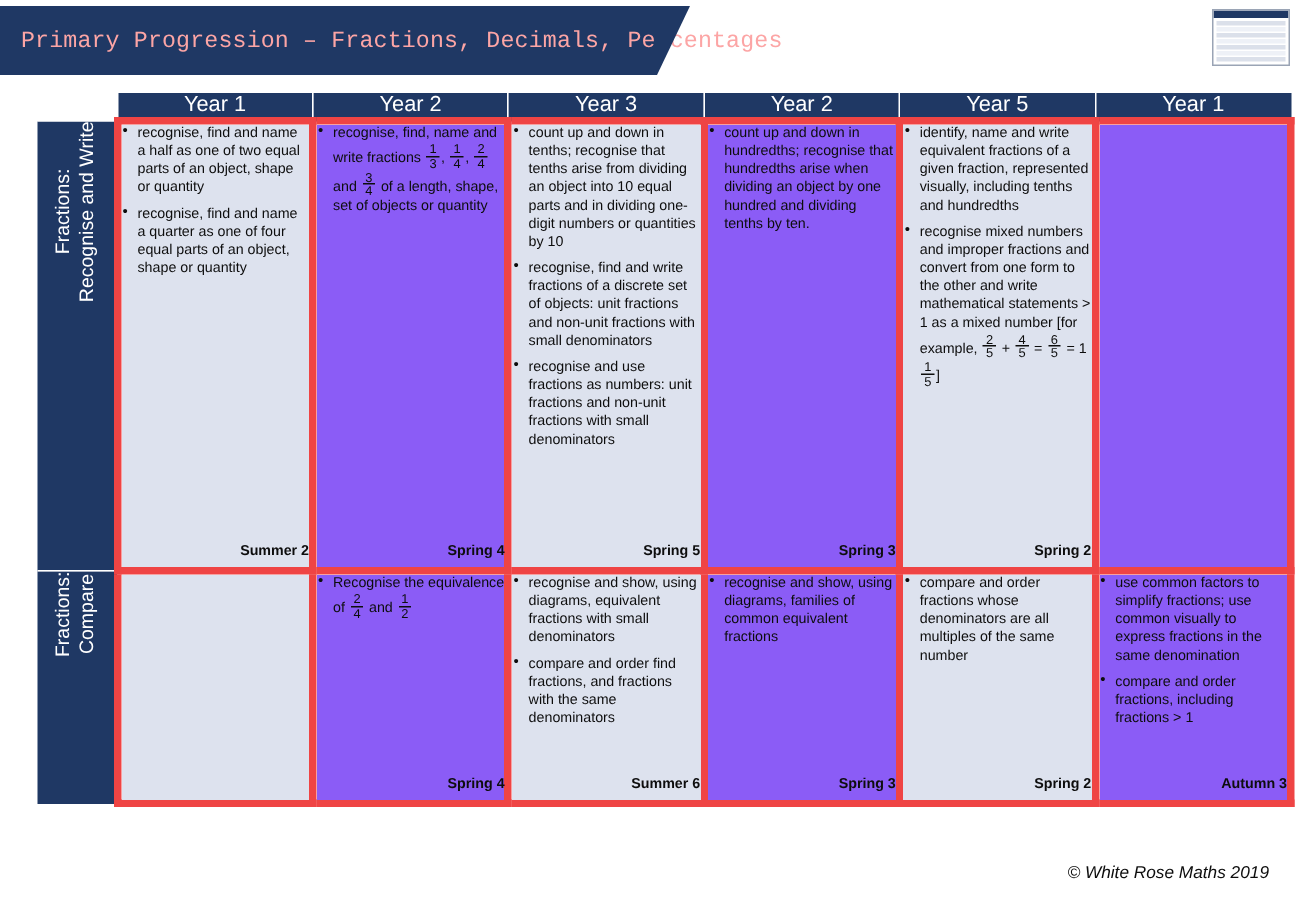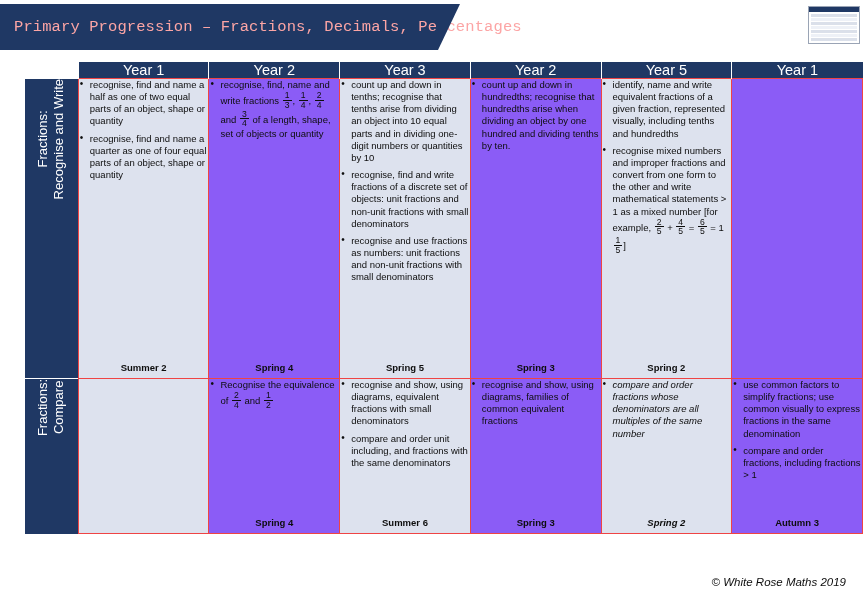--- a/index.html
+++ b/index.html
@@ -97,21 +97,21 @@
     transform: rotate(180deg);
     display: inline-block;
     font-size: 13px;
     line-height: 1.25;
     text-align: center;
     white-space: pre;
   }
 
   .cell {
     background: #dde2ee;
-    border: 1px solid #ef4444;
+    border: 5px solid #ef4444;
     padding: 6px 7px 4px 7px;
     position: relative;
     font-size: 9.5px;
     line-height: 1.28;
     color: #0d0d0d;
   }
   .cell.alt { background: #8b5cf6; }
 
   ul.bl {
     margin: 0; padding: 0; list-style: none;
@@ -122,21 +122,21 @@
     margin-bottom: 5px;
   }
   ul.bl > li:before {
     content: "\2022";
     position: absolute;
     left: 1px; top: -1px;
     font-size: 10px;
     color: #0d0d0d;
   }
   .term {
-    text-align: center;
+    text-align: right;
     font-size: 9.5px;
     font-weight: bold;
     color: #0d0d0d;
     position: absolute;
     left: 0; right: 0; bottom: 4px;
   }
 
   
   .frac {
     display: inline-block;
@@ -257,31 +257,31 @@
           <td class="cell" style="height: 155px;"></td>
           <td class="cell alt" style="height: 155px;">
             <ul class="bl">
               <li>Recognise the equivalence of <span class="frac"><span class="num">2</span><span class="den">4</span></span> and <span class="frac"><span class="num">1</span><span class="den">2</span></span></li>
             </ul>
             <div class="term">Spring 4</div>
           </td>
           <td class="cell" style="height: 155px;">
             <ul class="bl">
               <li>recognise and show, using diagrams, equivalent fractions with small denominators</li>
-              <li>compare and order unit including, and fractions with the same denominators</li>
+              <li>compare and order find fractions, and fractions with the same denominators</li>
             </ul>
             <div class="term">Summer 6</div>
           </td>
           <td class="cell alt" style="height: 155px;">
             <ul class="bl">
               <li>recognise and show, using diagrams, families of common equivalent fractions</li>
             </ul>
             <div class="term">Spring 3</div>
           </td>
-          <td class="cell" style="height: 155px; font-style: italic;">
+          <td class="cell" style="height: 155px;">
             <ul class="bl">
               <li>compare and order fractions whose denominators are all multiples of the same number</li>
             </ul>
             <div class="term">Spring 2</div>
           </td>
           <td class="cell alt" style="height: 155px;">
             <ul class="bl">
               <li>use common factors to simplify fractions; use common visually to express fractions in the same denomination</li>
               <li>compare and order fractions, including fractions &gt; 1</li>
             </ul>

